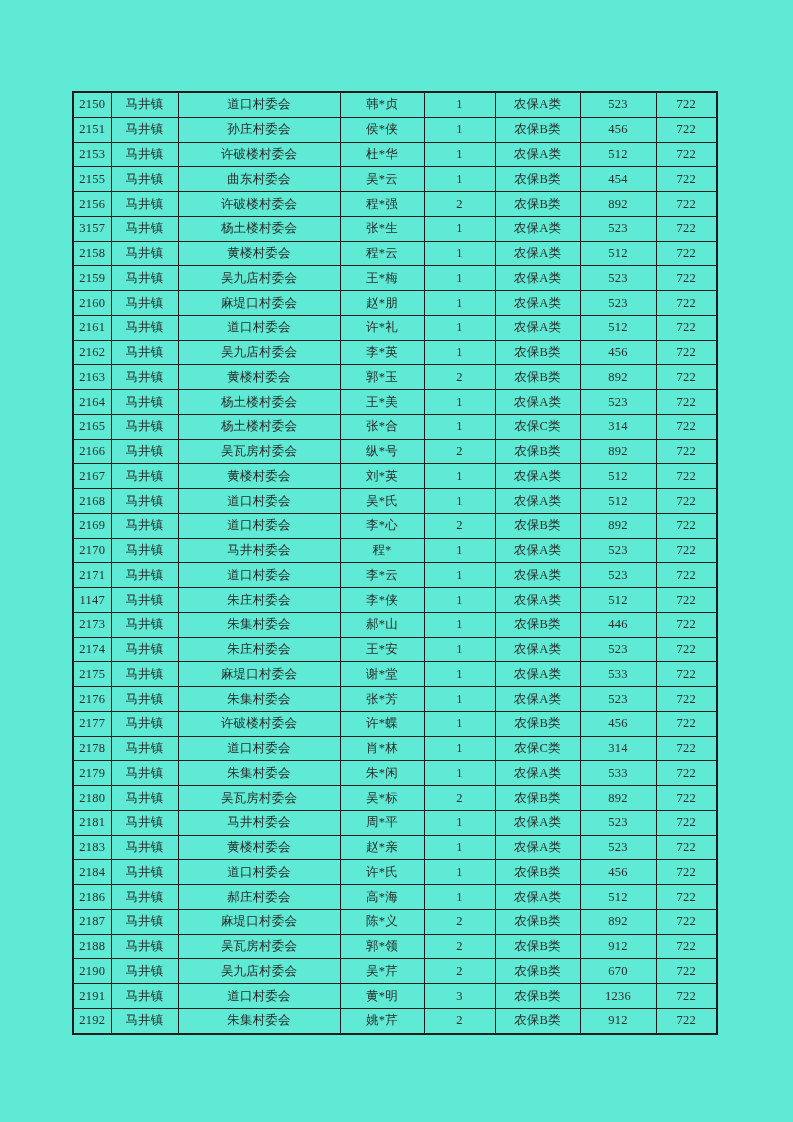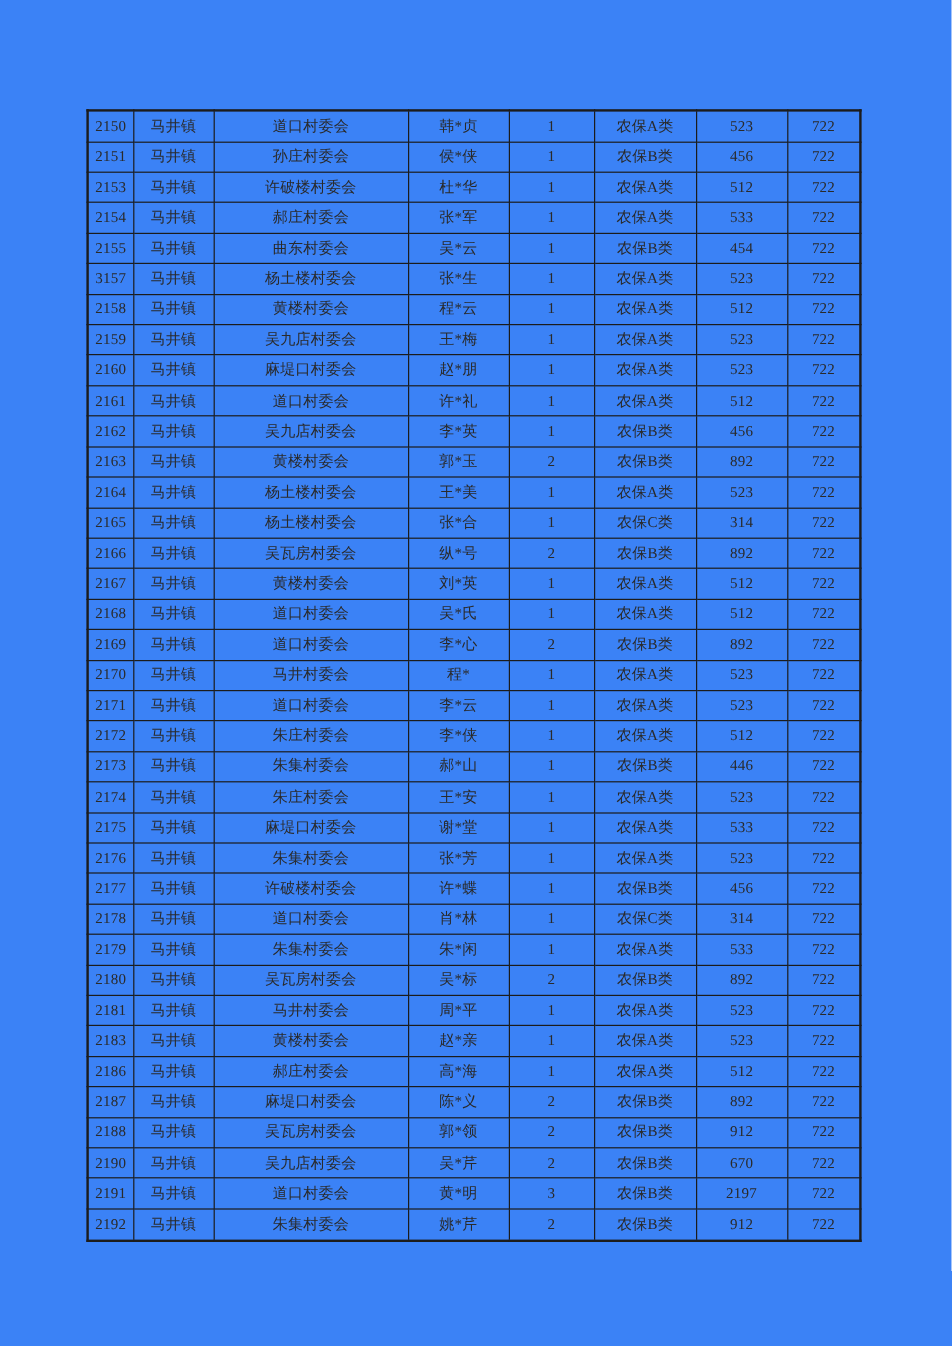--- a/index.html
+++ b/index.html
@@ -4,21 +4,21 @@
 <style>
   html, body {
     margin: 0;
     padding: 0;
     background: #ffffff;
   }
   .page {
     position: relative;
     width: 793px;
     height: 1122px;
-    background: #3b82f6;
+    background: #5eead4;
     overflow: hidden;
     font-family: "Liberation Serif", "DejaVu Serif", serif;
   }
   table.roster {
     position: absolute;
     left: 72px;
     top: 91px;
     width: 644px;
     height: 944px;
     border-collapse: collapse;
@@ -77,40 +77,40 @@
           <td>2153</td>
           <td>马井镇</td>
           <td>许破楼村委会</td>
           <td>杜*华</td>
           <td>1</td>
           <td>农保A类</td>
           <td>512</td>
           <td>722</td>
         </tr>
         <tr>
-          <td>2154</td>
-          <td>马井镇</td>
-          <td>郝庄村委会</td>
-          <td>张*军</td>
-          <td>1</td>
-          <td>农保A类</td>
-          <td>533</td>
-          <td>722</td>
-        </tr>
-        <tr>
           <td>2155</td>
           <td>马井镇</td>
           <td>曲东村委会</td>
           <td>吴*云</td>
           <td>1</td>
           <td>农保B类</td>
           <td>454</td>
           <td>722</td>
         </tr>
         <tr>
+          <td>2156</td>
+          <td>马井镇</td>
+          <td>许破楼村委会</td>
+          <td>程*强</td>
+          <td>2</td>
+          <td>农保B类</td>
+          <td>892</td>
+          <td>722</td>
+        </tr>
+        <tr>
           <td>3157</td>
           <td>马井镇</td>
           <td>杨土楼村委会</td>
           <td>张*生</td>
           <td>1</td>
           <td>农保A类</td>
           <td>523</td>
           <td>722</td>
         </tr>
         <tr>
@@ -247,21 +247,21 @@
           <td>2171</td>
           <td>马井镇</td>
           <td>道口村委会</td>
           <td>李*云</td>
           <td>1</td>
           <td>农保A类</td>
           <td>523</td>
           <td>722</td>
         </tr>
         <tr>
-          <td>2172</td>
+          <td>1147</td>
           <td>马井镇</td>
           <td>朱庄村委会</td>
           <td>李*侠</td>
           <td>1</td>
           <td>农保A类</td>
           <td>512</td>
           <td>722</td>
         </tr>
         <tr>
           <td>2173</td>
@@ -357,20 +357,30 @@
           <td>2183</td>
           <td>马井镇</td>
           <td>黄楼村委会</td>
           <td>赵*亲</td>
           <td>1</td>
           <td>农保A类</td>
           <td>523</td>
           <td>722</td>
         </tr>
         <tr>
+          <td>2184</td>
+          <td>马井镇</td>
+          <td>道口村委会</td>
+          <td>许*氏</td>
+          <td>1</td>
+          <td>农保B类</td>
+          <td>456</td>
+          <td>722</td>
+        </tr>
+        <tr>
           <td>2186</td>
           <td>马井镇</td>
           <td>郝庄村委会</td>
           <td>高*海</td>
           <td>1</td>
           <td>农保A类</td>
           <td>512</td>
           <td>722</td>
         </tr>
         <tr>
@@ -403,21 +413,21 @@
           <td>670</td>
           <td>722</td>
         </tr>
         <tr>
           <td>2191</td>
           <td>马井镇</td>
           <td>道口村委会</td>
           <td>黄*明</td>
           <td>3</td>
           <td>农保B类</td>
-          <td>2197</td>
+          <td>1236</td>
           <td>722</td>
         </tr>
         <tr>
           <td>2192</td>
           <td>马井镇</td>
           <td>朱集村委会</td>
           <td>姚*芹</td>
           <td>2</td>
           <td>农保B类</td>
           <td>912</td>

